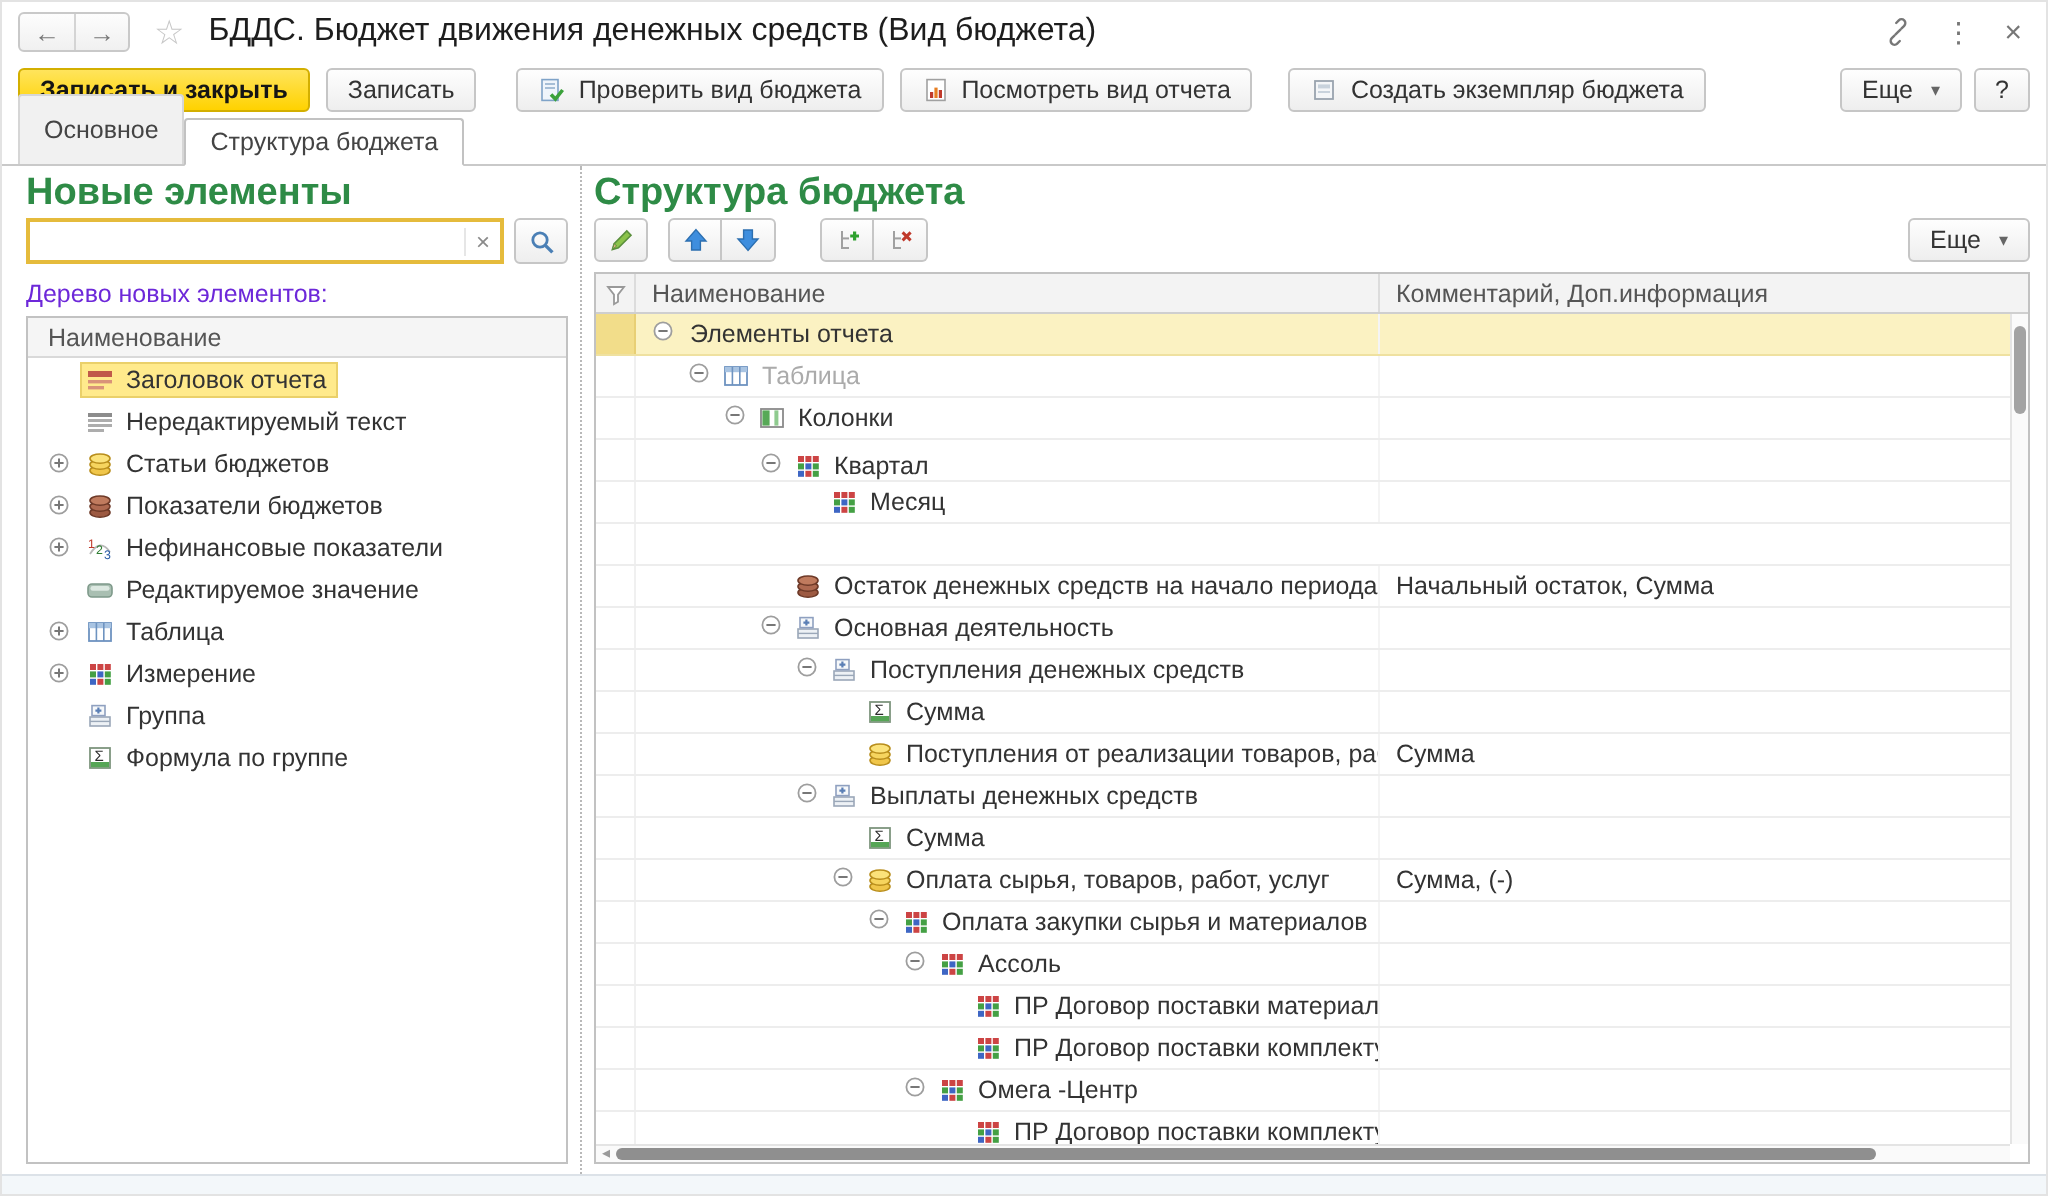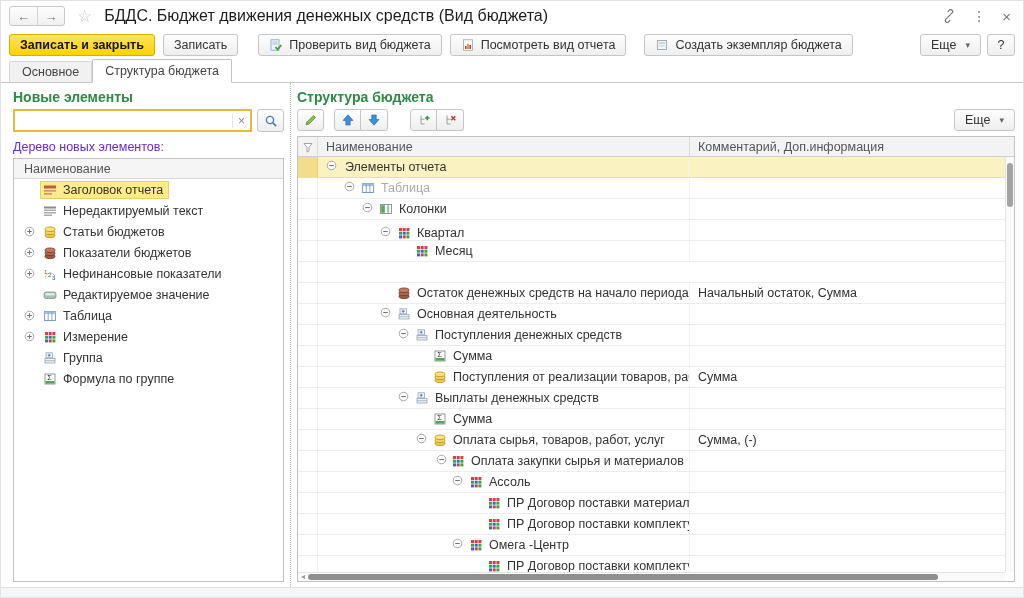--- a/index.html
+++ b/index.html
@@ -24,27 +24,27 @@
   .btn { height:22px; border:1px solid #C6C6C6; border-radius:3px;
          background:linear-gradient(#FEFEFE,#EEEEEE); padding:0 10px; font-size:12.5px; color:#333;
          display:inline-flex; align-items:center; gap:6px; white-space:nowrap; }
   .btn.primary { background:linear-gradient(#FFE45C,#FFD200); border-color:#D3AF00; font-weight:bold; color:#151515; }
   .caret { font-size:9px; color:#666; margin-left:3px; }
   .icon14 { width:14px; height:14px; display:inline-block; }
   .icon14 svg, .ticon svg { display:block; }
 
   
   .tabstrip { height:24px; border-bottom:1px solid #C9C9C9; display:flex; align-items:flex-end; padding:0 0 0 8px; }
-  .tab { height:21px; padding:0 12px; display:flex; align-items:center; font-size:12.5px;
+  .tab { height:35px; padding:0 12px; display:flex; align-items:center; font-size:12.5px;
          background:#F1F1F1; border:1px solid #D6D6D6; border-bottom:none; color:#444; border-radius:2px 2px 0 0; }
   .tab.active { background:#fff; height:24px; border-color:#C2C2C2; margin-bottom:-1px; z-index:2; position:relative; border-bottom:1px solid #fff; }
 
   
   .content { position:absolute; top:82px; left:0; right:0; bottom:10px; display:flex; }
-  .panel-title { color:#2E8B46; font-weight:bold; font-size:14px; height:20px; display:flex; align-items:center; }
+  .panel-title { color:#2E8B46; font-weight:bold; font-size:19px; height:20px; display:flex; align-items:center; }
 
   .left-panel { width:290px; padding:4px 6px 5px 12px; display:flex; flex-direction:column; border-right:1px dotted #B9B9B9; }
   .search-row { display:flex; gap:5px; margin-top:2px; }
   .search-wrap { flex:1; height:23px; border:2px solid #E5BB3C; background:#fff; display:flex; align-items:center; }
   .search-wrap input { border:none; outline:none; flex:1; min-width:0; height:100%; padding:0 4px; font-size:12.5px; font-family:inherit; }
   .clearx { width:18px; color:#8a8a8a; font-size:12px; text-align:center; border-left:1px solid #E6E6E6; }
   .search-btn { width:27px; height:23px; padding:0; justify-content:center; }
   .tree-label { margin:8px 0 4px; color:#6d28d9; }
   .ltree { flex:1; border:1px solid #C2C2C2; background:#fff; overflow:hidden; display:flex; flex-direction:column; }
   .ltree-header { height:20px; background:#F5F5F5; border-bottom:1px solid #D9D9D9; display:flex; align-items:center; padding-left:10px; color:#555; }
@@ -653,21 +653,21 @@
                     <ellipse cx="7" cy="7.3" rx="5" ry="2.3" fill="#F6D45E" stroke="#B98E1C" stroke-width="0.8"></ellipse>
                     <ellipse cx="7" cy="4.3" rx="5" ry="2.3" fill="#FBE27A" stroke="#B98E1C" stroke-width="0.8"></ellipse>
                   </svg>
                 </span>
                 <span class="glabel">Оплата сырья, товаров, работ, услуг</span>
               </div>
               <div class="g-comment">Сумма, (-)</div>
             </div>
             <div class="grow">
               <div class="g-marker"></div>
-              <div class="g-name" style="padding-left: 116px; text-align: right;">
+              <div class="g-name" style="padding-left: 116px;">
                 <span class="gexp"><svg width="11" height="11" viewBox="0 0 11 11" xmlns="http://www.w3.org/2000/svg">
                     <circle cx="5.5" cy="5.5" r="4.3" fill="#fff" stroke="#9E9E9E" stroke-width="0.9"></circle>
                     <line x1="3.2" y1="5.5" x2="7.8" y2="5.5" stroke="#777" stroke-width="1"></line>
                   </svg></span>
                 <span class="ticon">
                   <svg width="14" height="14" viewBox="0 0 14 14" xmlns="http://www.w3.org/2000/svg">
                     <rect x="2" y="2" width="3" height="3" fill="#CC4444"></rect>
                     <rect x="5.7" y="2" width="3" height="3" fill="#CC4444"></rect>
                     <rect x="9.4" y="2" width="3" height="3" fill="#CC4444"></rect>
                     <rect x="2" y="5.7" width="3" height="3" fill="#44A044"></rect>

